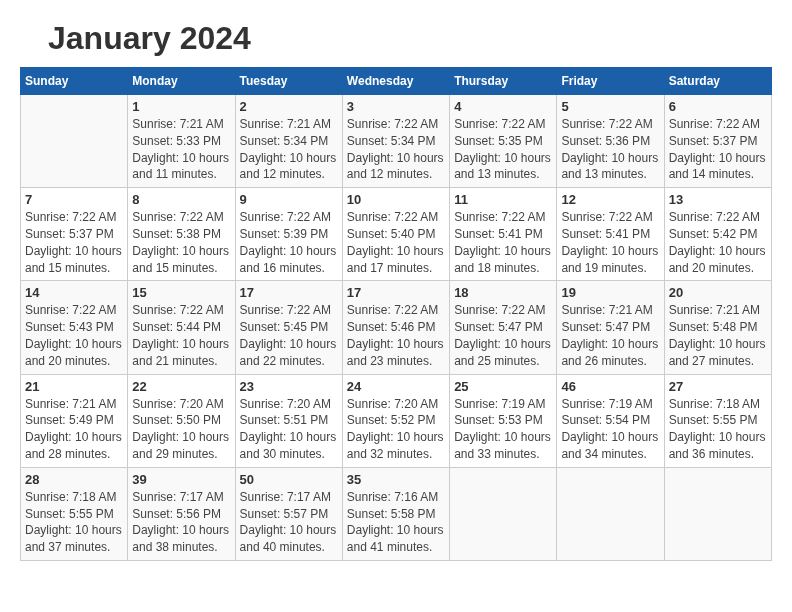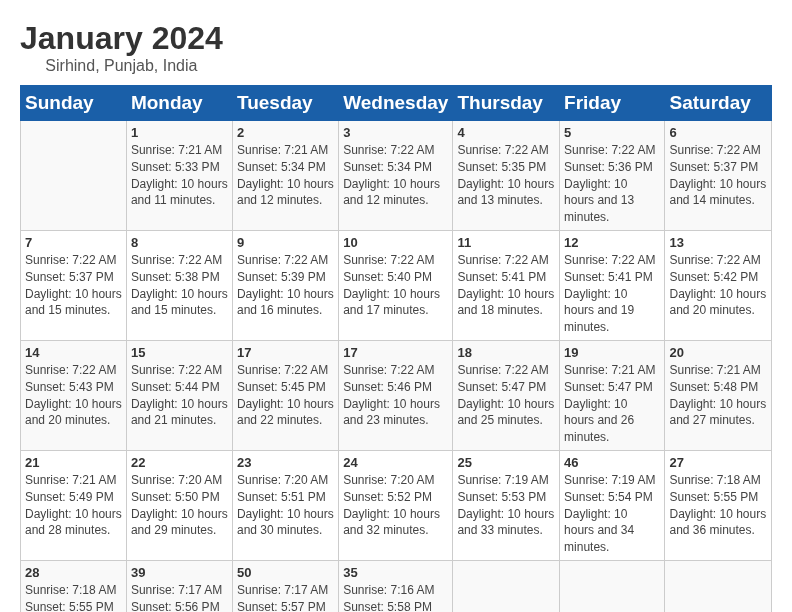--- a/index.html
+++ b/index.html
@@ -25,42 +25,43 @@
       display: flex;
       flex-direction: column;
       line-height: 1.1;
     }
     .logo-icon {
       width: 20px;
       height: 20px;
       margin-left: 2px;
     }
     .title-section {
-      text-align: center;
+      text-align: right;
+      margin-left: 28px;
     }
     .month-title {
       font-size: 32px;
       font-weight: bold;
       color: #333;
     }
     .location-title {
       font-size: 16px;
       color: #555;
     }
     table {
       width: 100%;
       border-collapse: collapse;
       font-size: 11px;
     }
     thead tr th {
       background-color: #1a5fa8;
       color: #fff;
       padding: 6px 4px;
       text-align: left;
-      font-size: 19px;
+      font-size: 12px;
       font-weight: bold;
       border: 1px solid #1a5fa8;
     }
     tbody tr td {
       vertical-align: top;
       border: 1px solid #ccc;
       padding: 4px;
       min-height: 80px;
       width: 14.28%;
     }
@@ -81,21 +82,20 @@
       color: #444;
       line-height: 1.4;
     }
   </style>
 </head>
 <body>
 
 <div class="header">
   <div class="title-section">
     <div class="month-title">January 2024</div>
-    <div class="location-title">Sirhind, Punjab, India</div>
   </div>
 </div>
 
 <table>
   <thead>
     <tr>
     <th>Sunday</th>
         <th>Monday</th>
         <th>Tuesday</th>
         <th>Wednesday</th>

